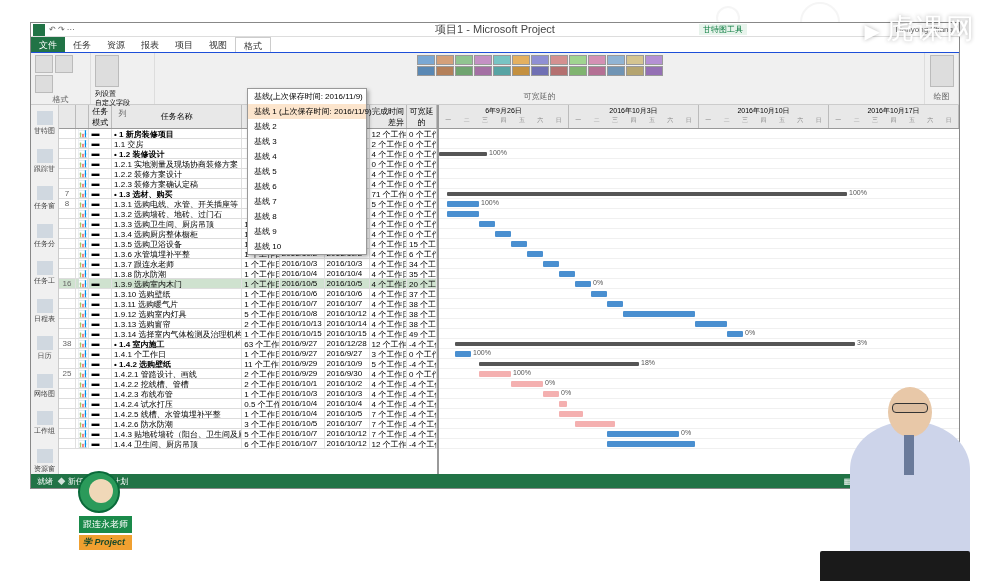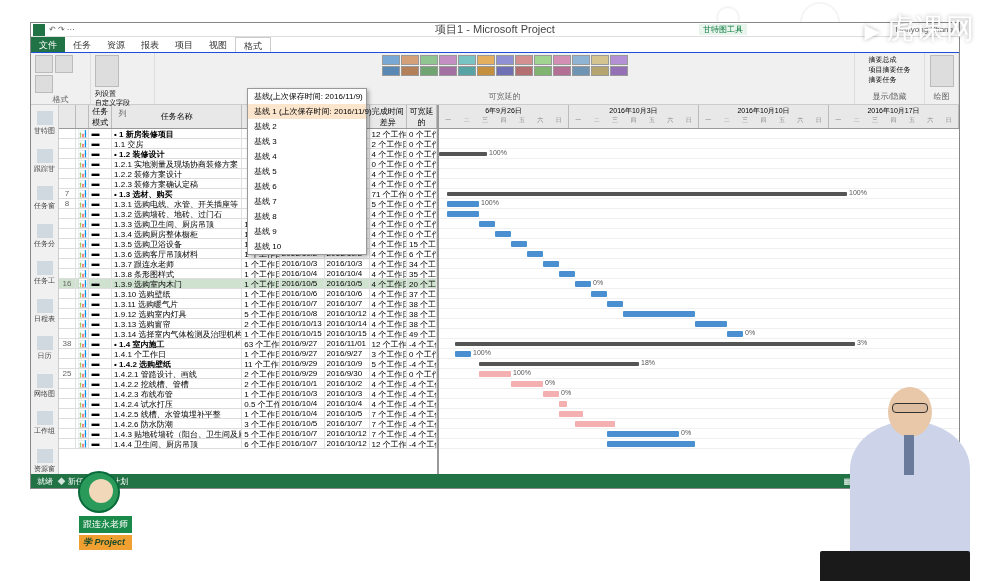--- a/index.html
+++ b/index.html
@@ -37,21 +37,21 @@
 .ghdr .gc{border-right:1px solid #bbb;padding:1px 2px;display:flex;align-items:center;justify-content:center;text-align:center}
 .gbody .grow{display:flex;height:10px;border-bottom:1px solid #ddd;font-size:8px}
 .grow.sel{background:#cfe2cf}
 .grow .gc{border-right:1px solid #e0e0e0;padding:0 2px;overflow:hidden;white-space:nowrap}
 .gc.id{width:18px;text-align:center;color:#666}
 .gc.ic{width:14px}
 .gc.name{width:140px}
 .gc.dur{width:40px;text-align:right}
 .gc.st{width:48px}
 .gc.fn{width:48px}
-.gc.v1{width:40px;text-align:center}
+.gc.v1{width:40px;text-align:right}
 .gc.v2{width:32px}
 .bold{font-weight:bold}
 .gantt{flex:1;overflow:hidden;position:relative;background:#fff}
 .gantt-hdr{height:24px;background:#e8e8e8;border-bottom:1px solid #999;display:flex;font-size:7px}
 .gweek{border-right:1px solid #bbb;flex:1;text-align:center;padding-top:1px}
 .gdays{display:flex;font-size:6px;color:#888}
 .gdays span{flex:1}
 .gantt-body{position:relative}
 .glane{height:10px;position:relative;border-bottom:1px solid #f0f0f0}
 .bar{position:absolute;height:6px;top:2px;background:#4a8fd0;border-radius:1px}
@@ -170,28 +170,20 @@
             <div class="swatch" style="background:#d4c490"></div>
             <div class="swatch" style="background:#b4a470"></div>
           </div>
         <div class="swatch-pair">
             <div class="swatch" style="background:#b490d4"></div>
             <div class="swatch" style="background:#9470b4"></div>
           </div>
       </div>
       <div class="glabel">可宽延的</div>
     </div>
-    <div class="rgroup" style="width:70px">
-      <div style="font-size:7px;line-height:10px">
-          <div>摘要总成</div>
-          <div>项目摘要任务</div>
-          <div>摘要任务</div>
-        </div>
-      <div class="glabel">显示/隐藏</div>
-    </div>
     <div class="rgroup" style="width:34px">
       <div class="ricon big"></div>
       <div class="glabel">绘图</div>
     </div>
   </div>
 
   <div class="main">
     <div class="leftbar" id="leftbar">
         <div class="lbtn"><div class="licon"></div>甘特图</div>
         <div class="lbtn"><div class="licon"></div>跟踪甘</div>
@@ -347,21 +339,21 @@
               <div class="gc dur">1 个工作日</div>
               <div class="gc st">2016/10/1</div>
               <div class="gc fn">2016/10/1</div>
               <div class="gc v1">4 个工作日</div>
               <div class="gc v2">15 个工作</div>
             </div>
             <div class="grow">
               <div class="gc id"></div>
               <div class="gc ic">📊</div>
               <div class="gc" style="width:24px">▬</div>
-              <div class="gc name ">    1.3.6 选购客厅吊顶材料</div>
+              <div class="gc name ">    1.3.6 水管填埋补平整</div>
               <div class="gc dur">1 个工作日</div>
               <div class="gc st">2016/10/2</div>
               <div class="gc fn">2016/10/2</div>
               <div class="gc v1">4 个工作日</div>
               <div class="gc v2">6 个工作</div>
             </div>
             <div class="grow">
               <div class="gc id"></div>
               <div class="gc ic">📊</div>
               <div class="gc" style="width:24px">▬</div>
@@ -369,21 +361,21 @@
               <div class="gc dur">1 个工作日</div>
               <div class="gc st">2016/10/3</div>
               <div class="gc fn">2016/10/3</div>
               <div class="gc v1">4 个工作日</div>
               <div class="gc v2">34 个工作</div>
             </div>
             <div class="grow">
               <div class="gc id"></div>
               <div class="gc ic">📊</div>
               <div class="gc" style="width:24px">▬</div>
-              <div class="gc name ">    1.3.8 条形图样式</div>
+              <div class="gc name ">    1.3.8 防水防潮</div>
               <div class="gc dur">1 个工作日</div>
               <div class="gc st">2016/10/4</div>
               <div class="gc fn">2016/10/4</div>
               <div class="gc v1">4 个工作日</div>
               <div class="gc v2">35 个工作</div>
             </div>
             <div class="grow sel">
               <div class="gc id">16</div>
               <div class="gc ic">📊</div>
               <div class="gc" style="width:24px">▬</div>
@@ -449,21 +441,21 @@
               <div class="gc v1">4 个工作日</div>
               <div class="gc v2">49 个工作日</div>
             </div>
             <div class="grow">
               <div class="gc id">38</div>
               <div class="gc ic">📊</div>
               <div class="gc" style="width:24px">▬</div>
               <div class="gc name bold">• 1.4 室内施工</div>
               <div class="gc dur">63 个工作日</div>
               <div class="gc st">2016/9/27</div>
-              <div class="gc fn">2016/11/01</div>
+              <div class="gc fn">2016/12/28</div>
               <div class="gc v1">12 个工作日</div>
               <div class="gc v2">-4 个工作</div>
             </div>
             <div class="grow">
               <div class="gc id"></div>
               <div class="gc ic">📊</div>
               <div class="gc" style="width:24px">▬</div>
               <div class="gc name ">    1.4.1 个工作日</div>
               <div class="gc dur">1 个工作日</div>
               <div class="gc st">2016/9/27</div>

